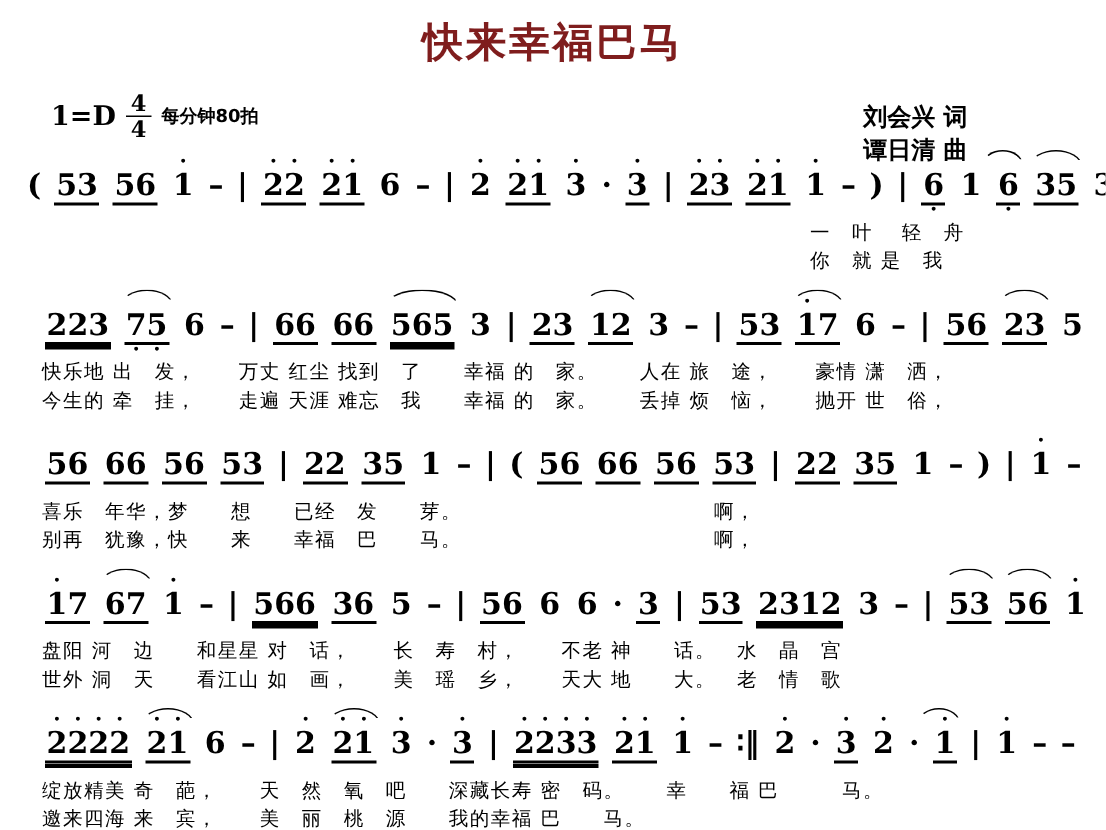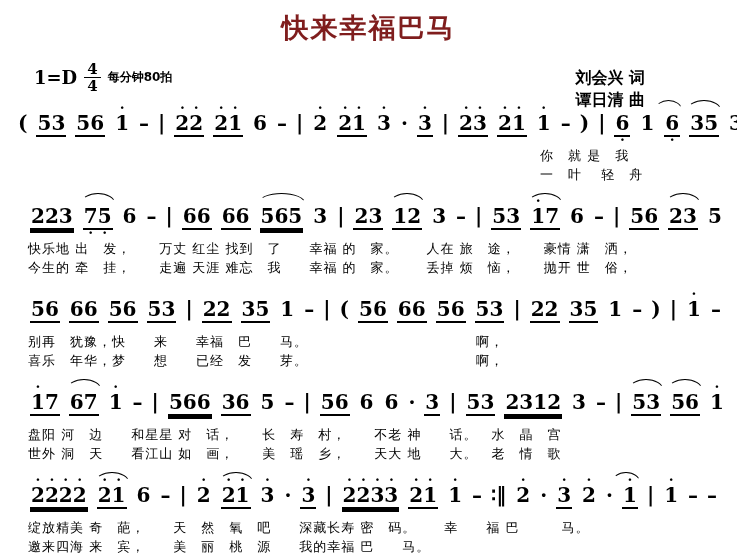--- a/index.html
+++ b/index.html
@@ -88,22 +88,22 @@
         <span class="tok"><span class="ch da">1</span></span>
         <span class="tok sym"><span class="ch">–</span></span>
         <span class="tok sym"><span class="ch">)</span></span>
         <span class="tok sym"><span class="ch">|</span></span>
         <span class="tok u1"><span class="ch db">6</span></span>
         <span class="tok"><span class="ch">1</span></span>
         <span class="tok u1 arc arcw"><span class="ch db">6</span></span>
         <span class="tok u1 arc"><span class="ch">3</span><span class="ch">5</span></span>
         <span class="tok"><span class="ch">3</span></span>
       </div>
+    <div class="lyr">一　叶　 轻　舟</div>
     <div class="lyr">你　就 是　我</div>
-    <div class="lyr">一　叶　 轻　舟</div>
   </section>
 
   <section class="sys sys2">
     <div class="notes">
         <span class="tok u2"><span class="ch">2</span><span class="ch">2</span><span class="ch">3</span></span>
         <span class="tok u1 arc"><span class="ch db">7</span><span class="ch db">5</span></span>
         <span class="tok"><span class="ch">6</span></span>
         <span class="tok sym"><span class="ch">–</span></span>
         <span class="tok sym"><span class="ch">|</span></span>
         <span class="tok u1"><span class="ch">6</span><span class="ch">6</span></span>
@@ -149,22 +149,22 @@
         <span class="tok sym"><span class="ch">|</span></span>
         <span class="tok u1"><span class="ch">2</span><span class="ch">2</span></span>
         <span class="tok u1"><span class="ch">3</span><span class="ch">5</span></span>
         <span class="tok"><span class="ch">1</span></span>
         <span class="tok sym"><span class="ch">–</span></span>
         <span class="tok sym"><span class="ch">)</span></span>
         <span class="tok sym"><span class="ch">|</span></span>
         <span class="tok"><span class="ch da">1</span></span>
         <span class="tok sym"><span class="ch">–</span></span>
       </div>
+    <div class="lyr">喜乐　年华，梦　　想　　已经　发　　芽。　　　　　　　　　　　　啊，</div>
     <div class="lyr">别再　犹豫，快　　来　　幸福　巴　　马。　　　　　　　　　　　　啊，</div>
-    <div class="lyr">喜乐　年华，梦　　想　　已经　发　　芽。　　　　　　　　　　　　啊，</div>
   </section>
 
   <section class="sys sys4">
     <div class="notes">
         <span class="tok u1"><span class="ch da">1</span><span class="ch">7</span></span>
         <span class="tok u1 arc"><span class="ch">6</span><span class="ch">7</span></span>
         <span class="tok"><span class="ch da">1</span></span>
         <span class="tok sym"><span class="ch">–</span></span>
         <span class="tok sym"><span class="ch">|</span></span>
         <span class="tok u2"><span class="ch">5</span><span class="ch">6</span><span class="ch">6</span></span>

